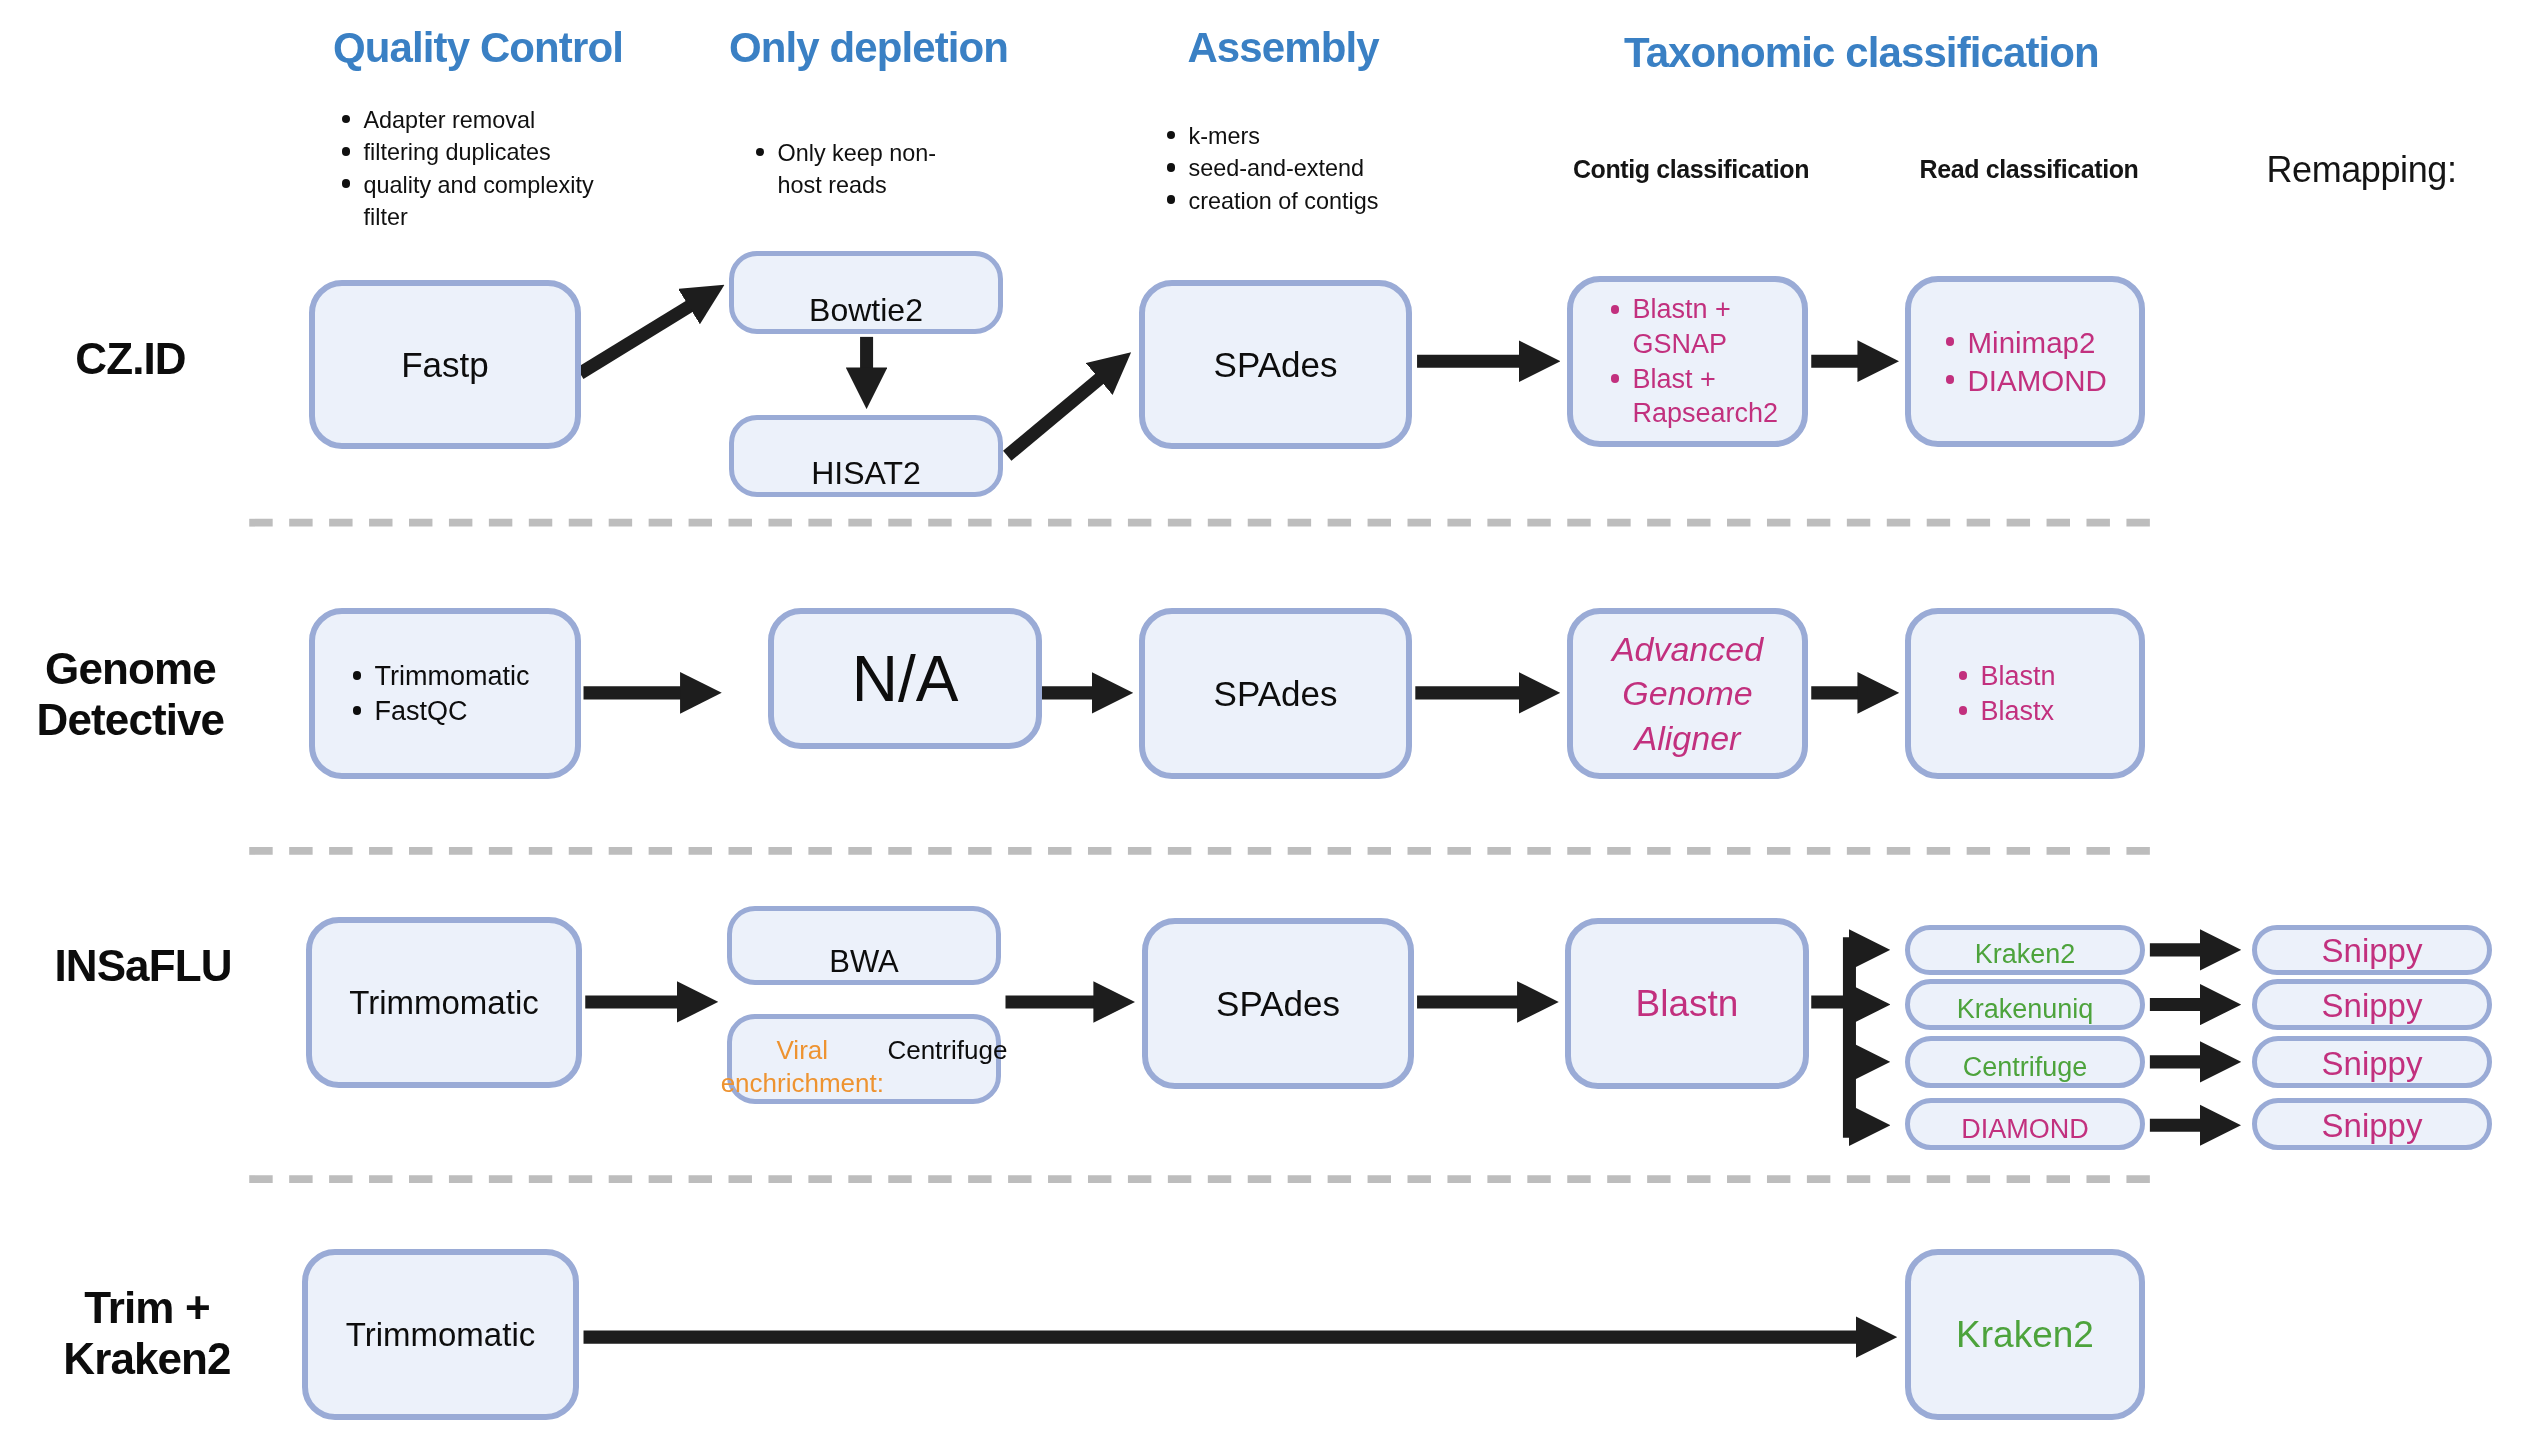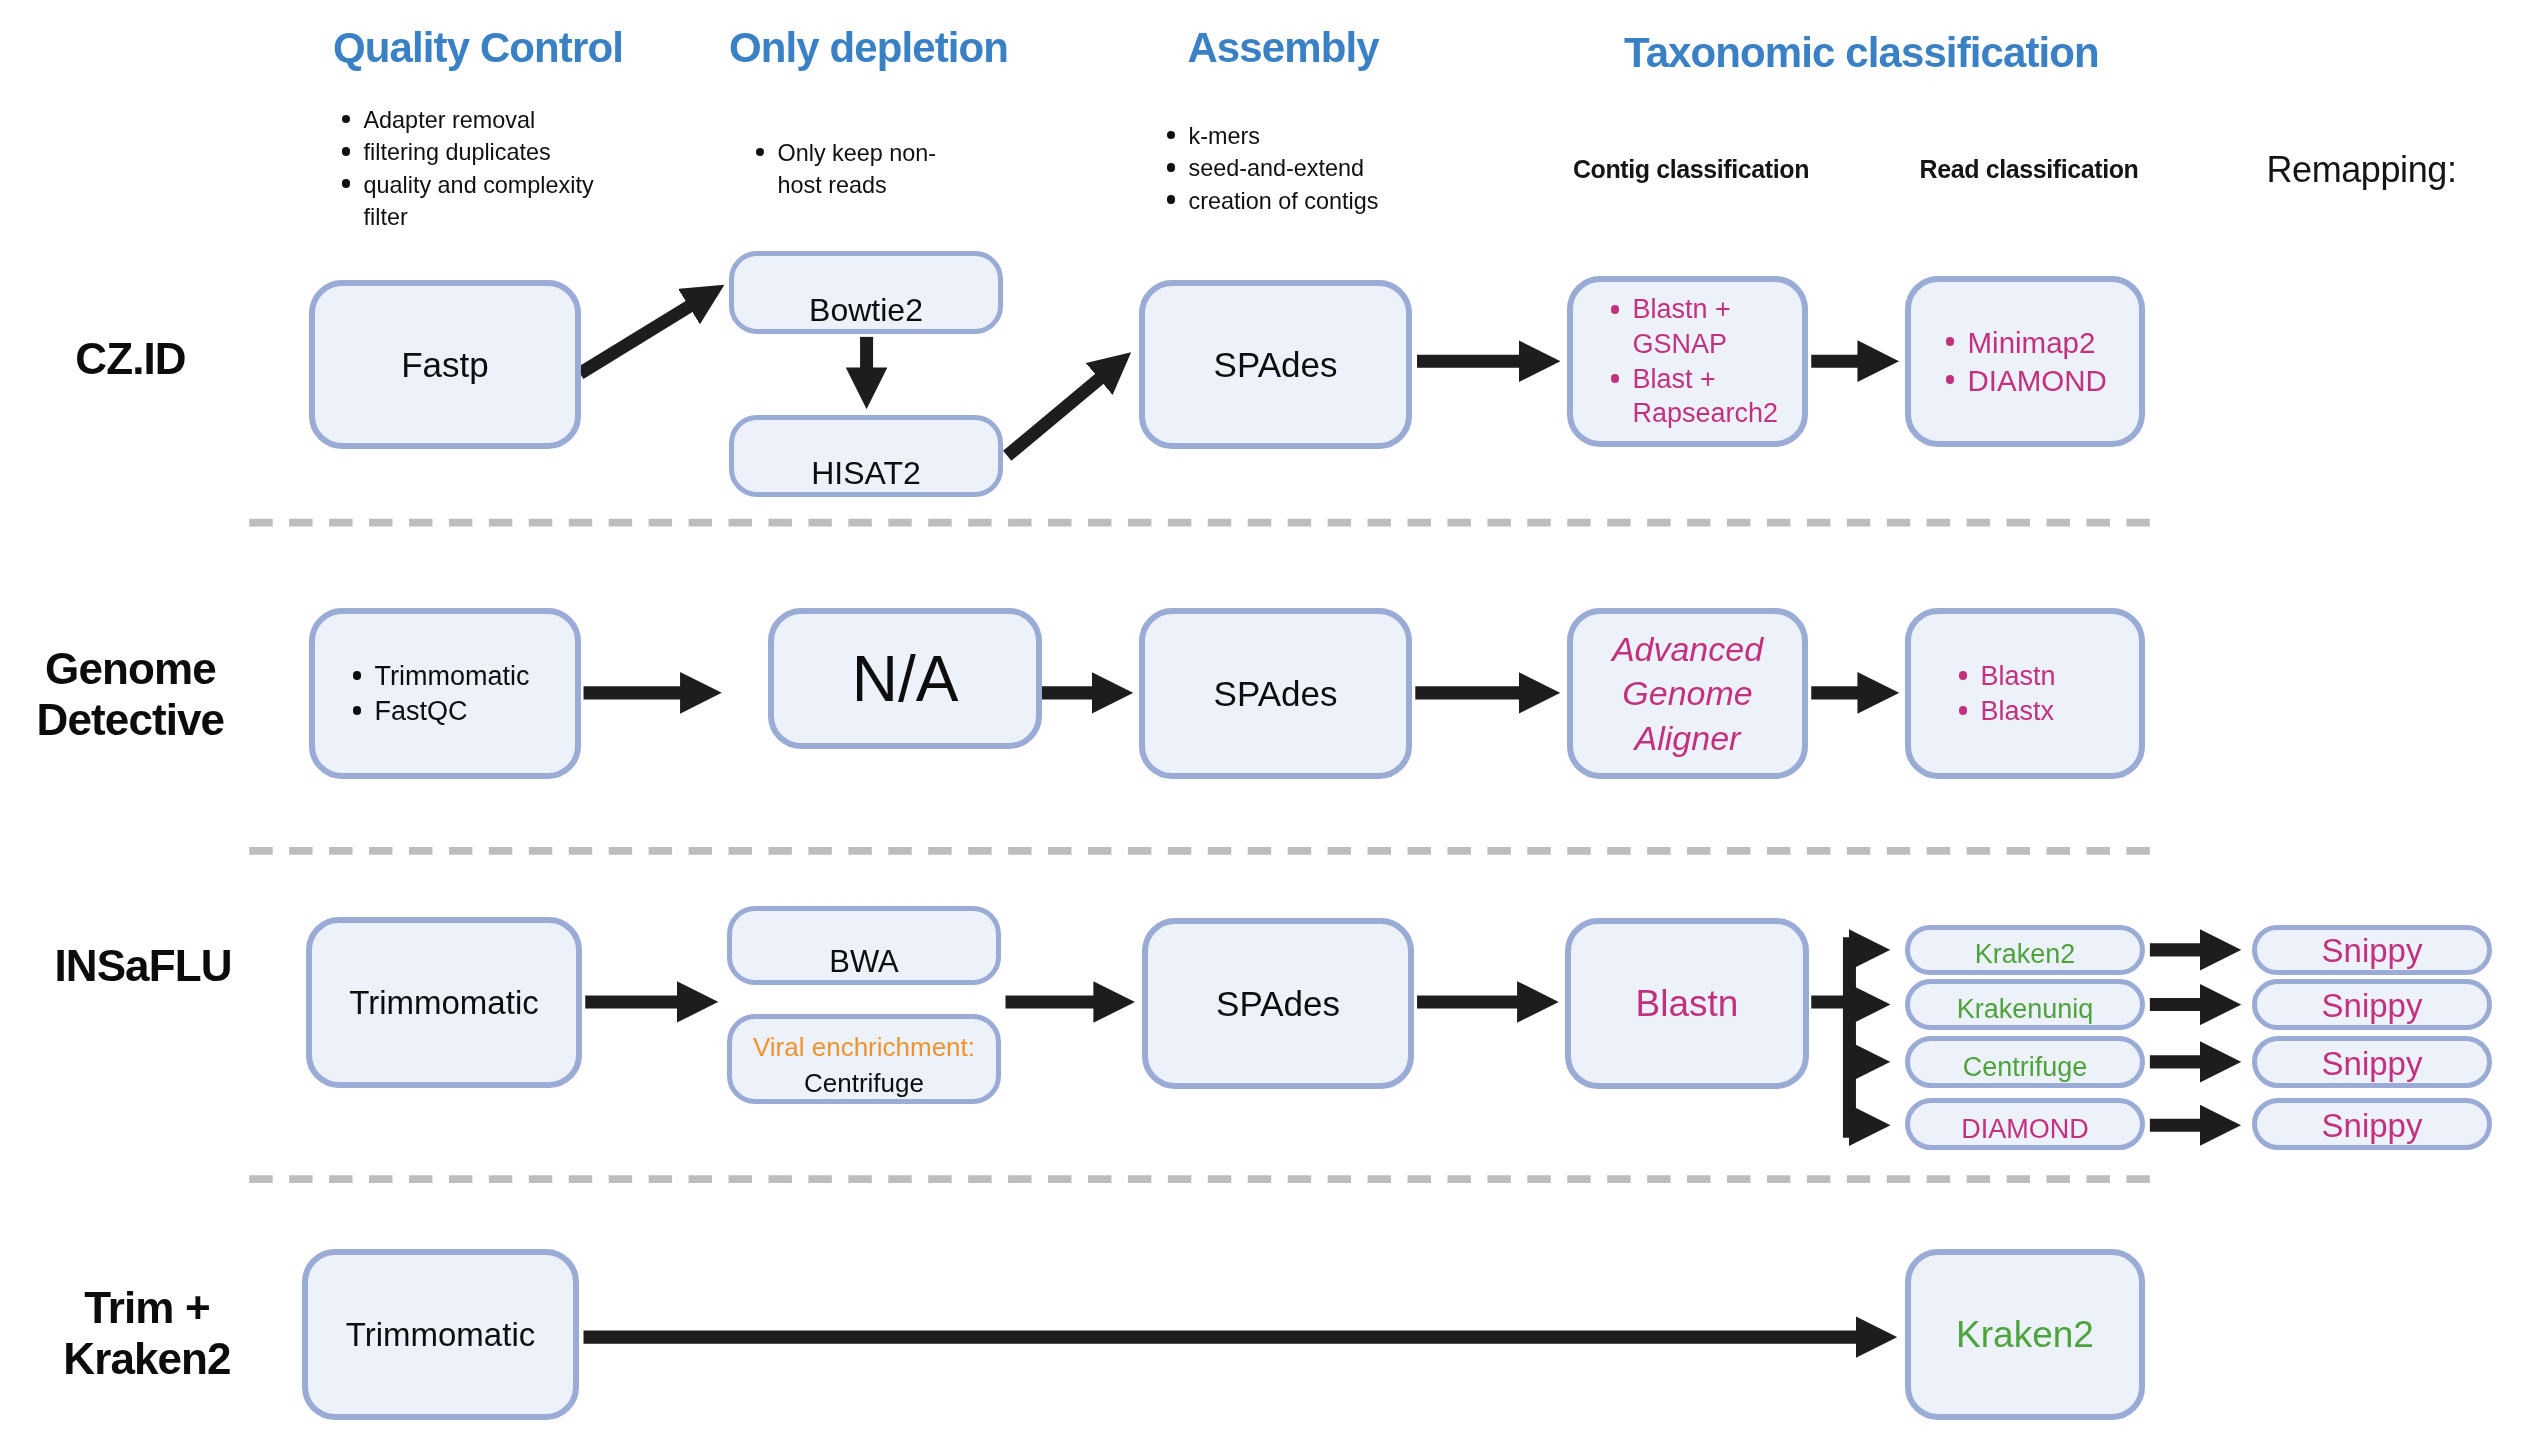--- a/index.html
+++ b/index.html
@@ -54,21 +54,21 @@
   .inbox-list{font-size:27px;line-height:1.28;}
   .pink{color:var(--accent-pink);}
   .green{color:var(--accent-green);}
   .orange{color:var(--accent-orange);}
   .big-na{font-size:64px;font-weight:400;}
   .aga-text{font-size:34px;line-height:1.3;}
   .big-tool{font-size:37px;}
   .snippy{font-size:33px;}
   .small-tool{font-size:27px;}
   .andor{position:absolute;font-size:22.6px;color:#101010;text-align:center;}
-  .viral-stack{display:flex;flex-direction:column;gap:3.5px;font-size:26px;line-height:1.25;}
+  .viral-stack{display:flex;flex-direction:row;gap:3.5px;font-size:26px;line-height:1.25;}
 </style>
 </head>
 <body>
 
 <div id="canvas">
 
   <svg id="connectors" width="2525" height="1450" viewBox="0 0 2908 1670">
     <defs>
       <marker id="ah" viewBox="0 0 10 10" refX="6" refY="5" markerWidth="3.2" markerHeight="3.2" orient="auto-start-reverse">
         <path d="M0,0 L10,5 L0,10 Z" fill="#1d1d1d"></path>

